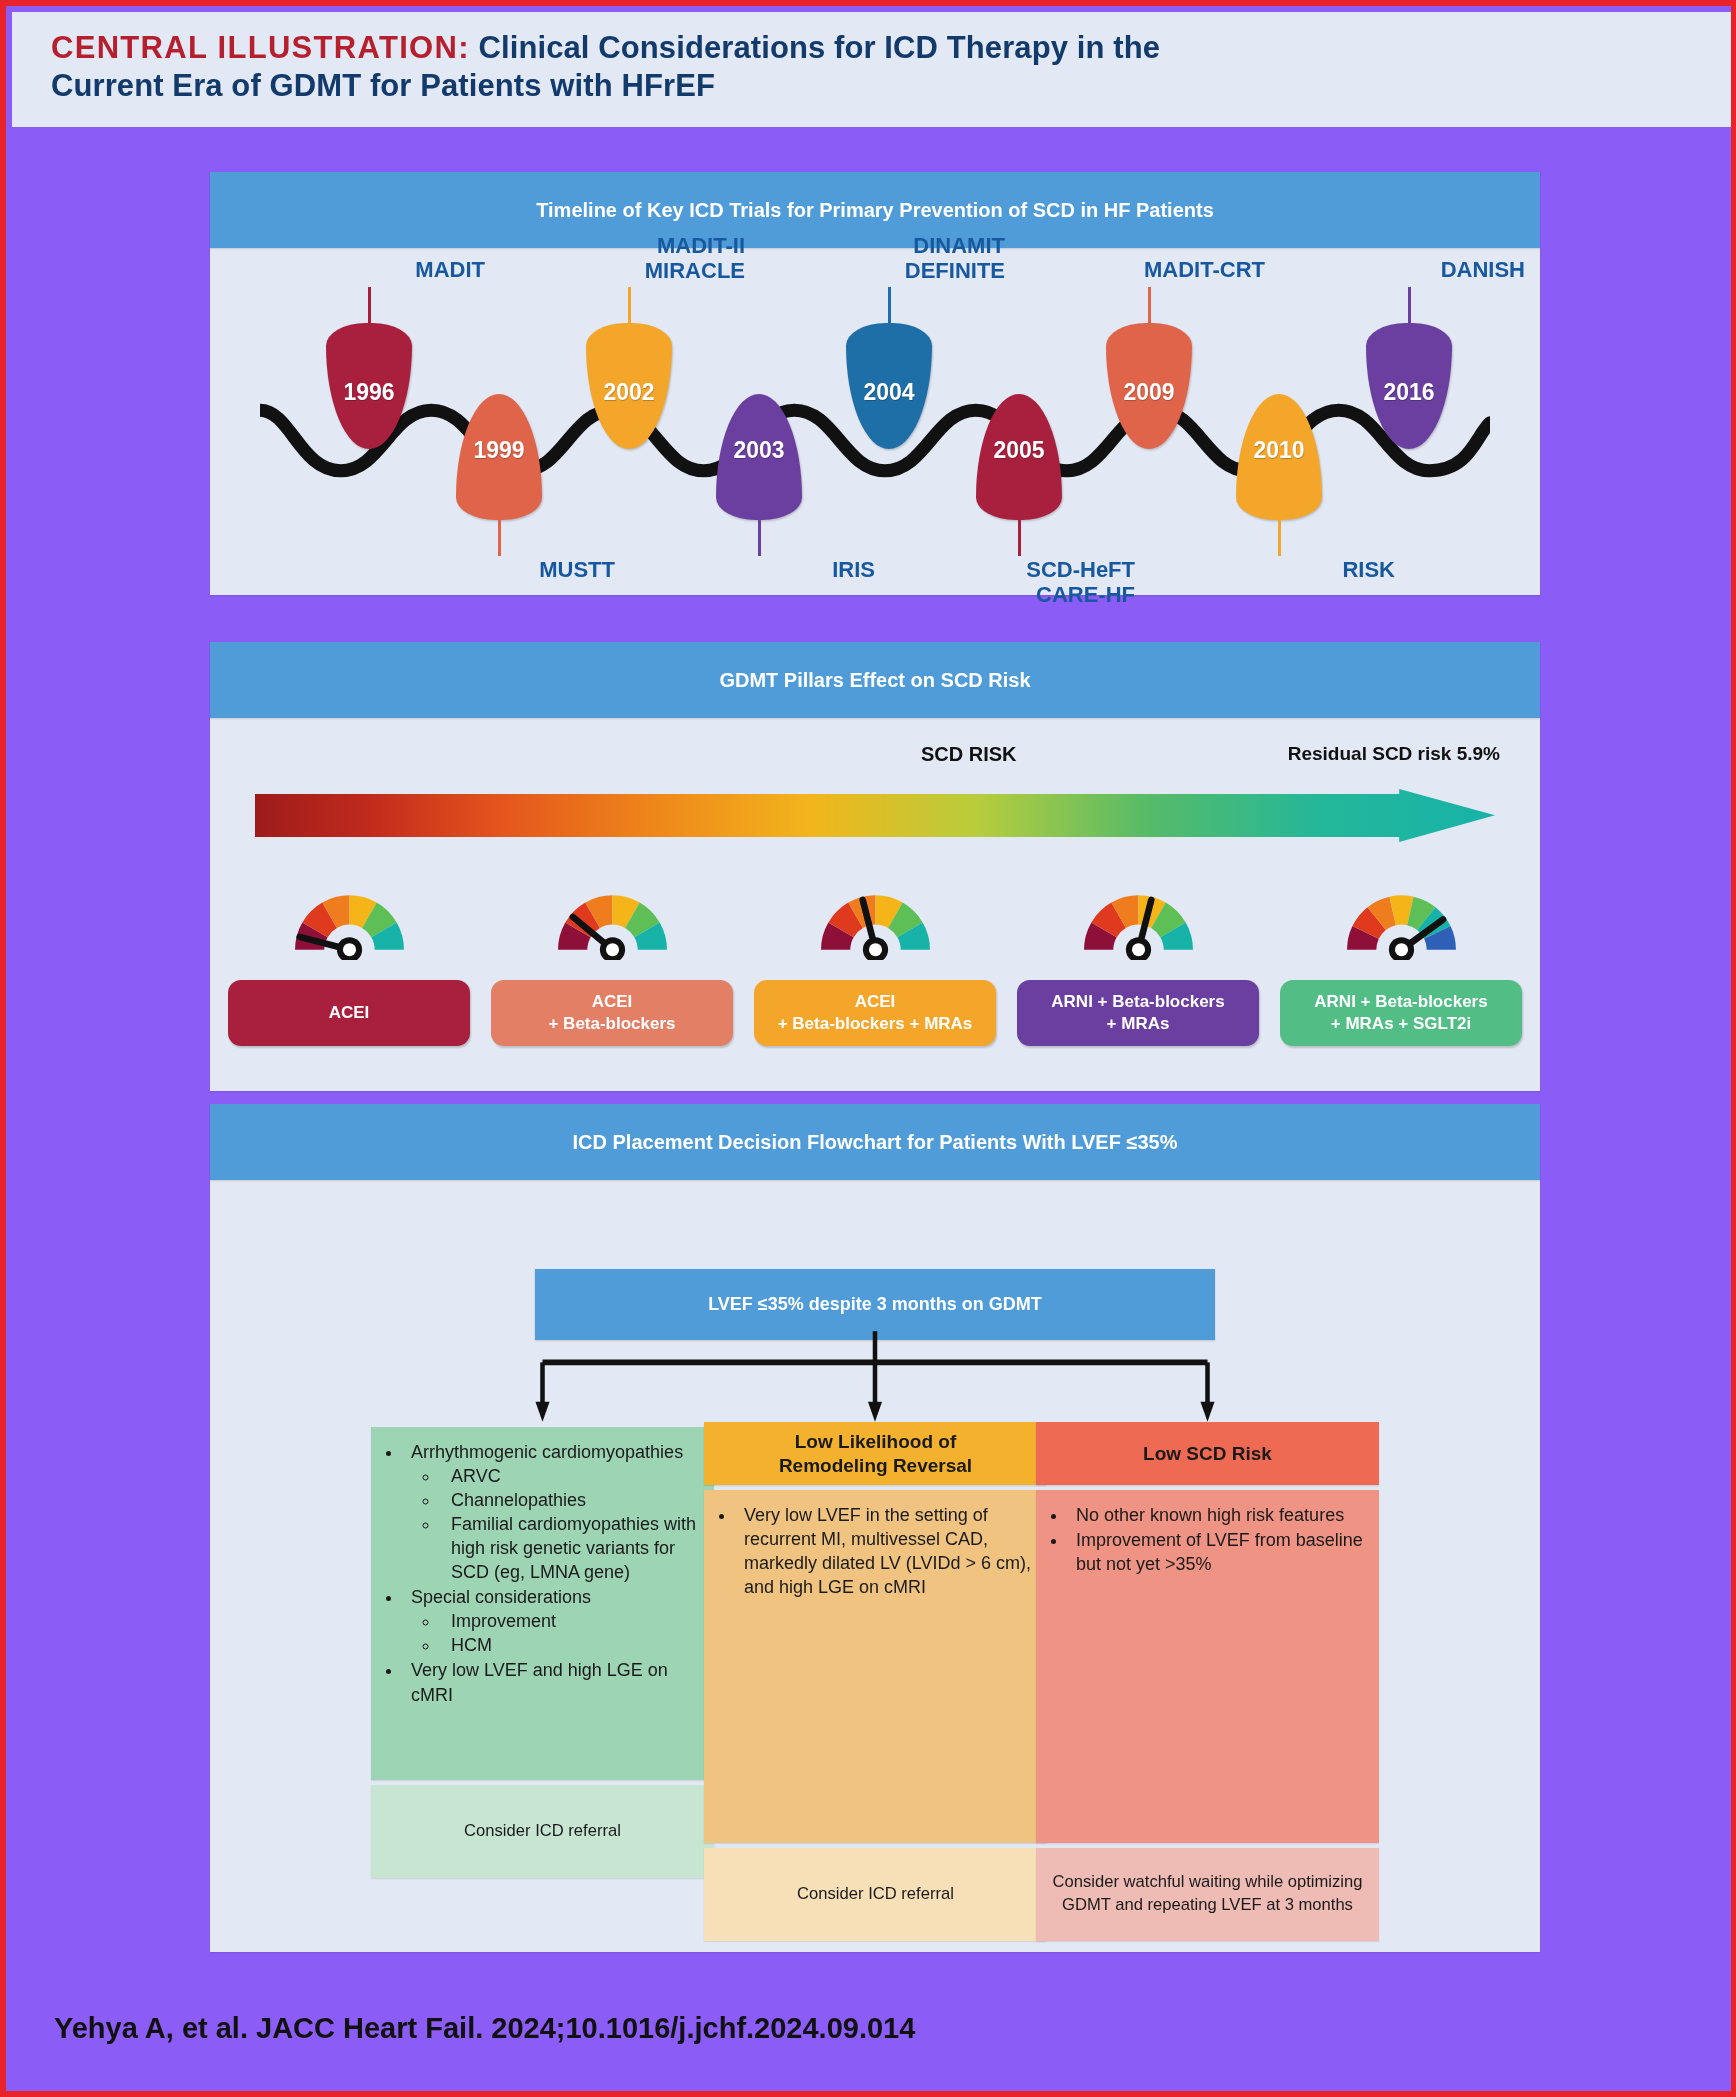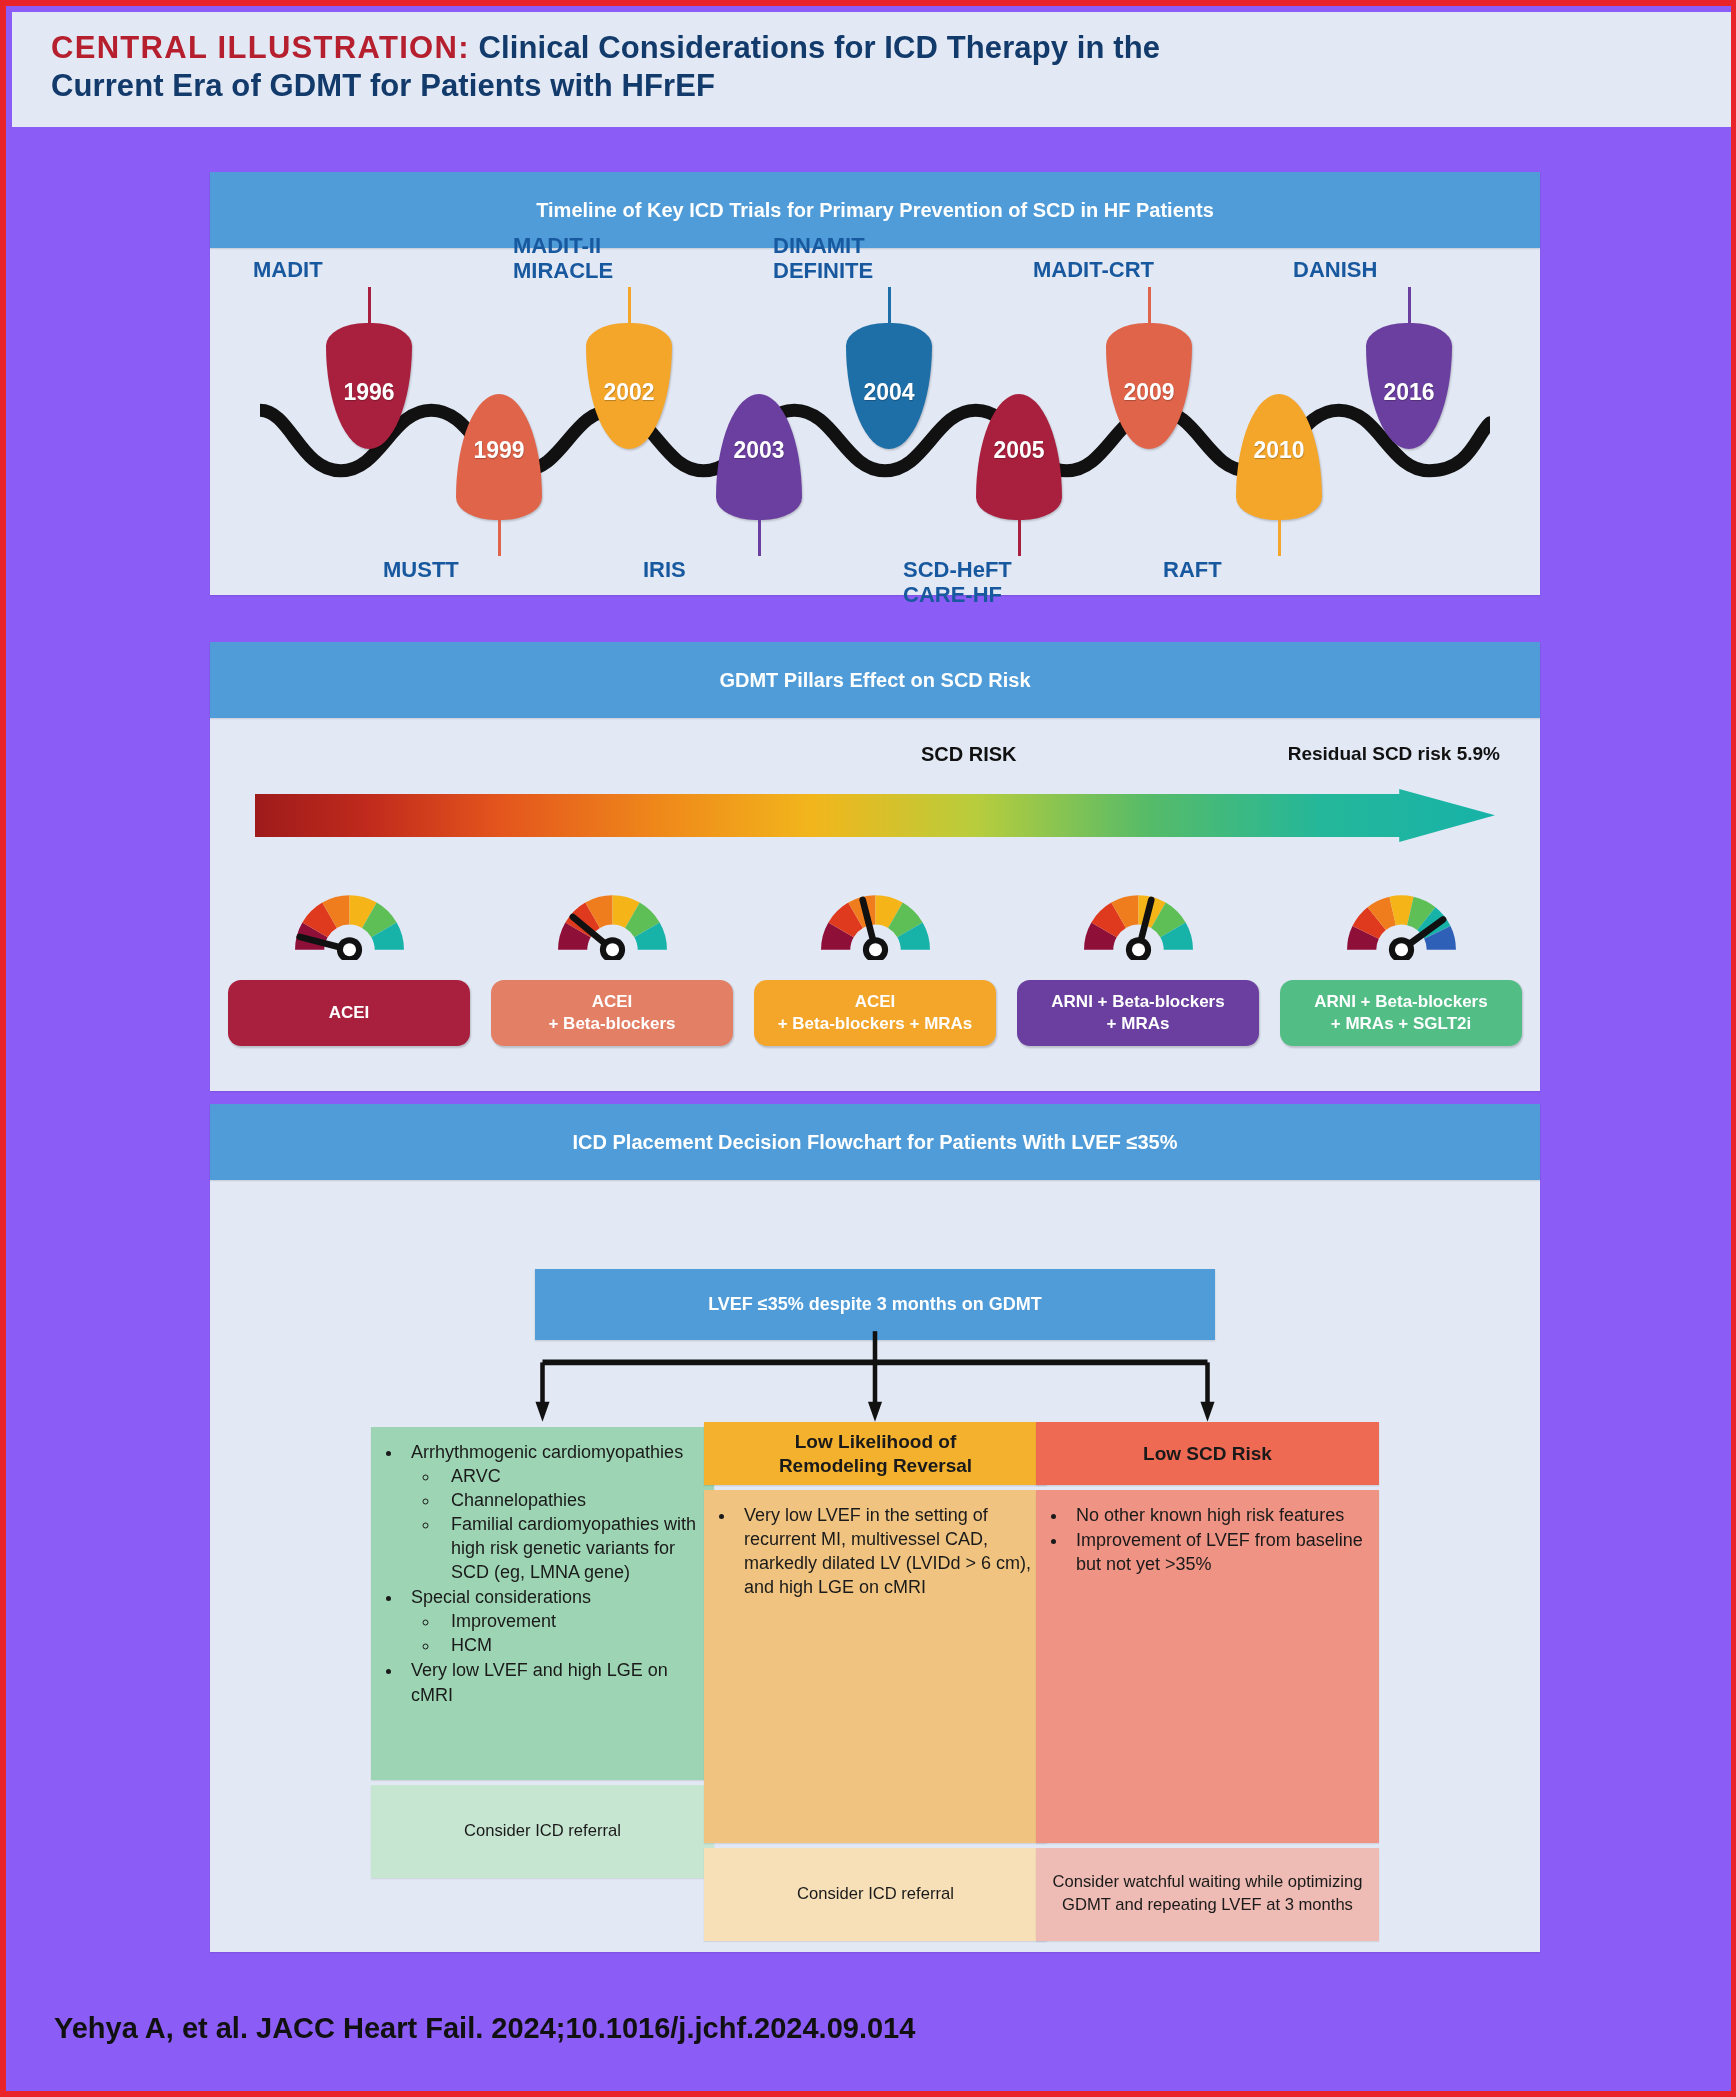--- a/index.html
+++ b/index.html
@@ -49,21 +49,21 @@
     box-shadow:1px 1.5px 2px rgba(0,0,0,.18);
   }
   .tl-shape.down{border-radius:50% 50% 46% 46% / 82% 82% 18% 18%;}
   .tl-year{
     position:absolute;left:0;width:86px;text-align:center;
     color:#ffffff;font-size:23px;font-weight:600;
     text-shadow:0.5px 0.5px 1px rgba(0,0,0,.25);
   }
   .tl-stem{position:absolute;width:2.5px;}
   .tl-name{
-    position:absolute;text-align:left;color:#17589e;
+    position:absolute;text-align:right;color:#17589e;
     font-size:22px;font-weight:bold;line-height:1.15;white-space:nowrap;
   }
   #wave{position:absolute;left:50px;top:127px;width:1230px;height:131px;}
 
   
   #panel2{left:204px;top:636px;width:1330px;height:449px;}
   #panel2 .panel-head{position:absolute;left:0;top:0;width:100%;height:76px;}
   #gdmt-stage{position:absolute;left:0;top:76px;width:1330px;height:373px;}
 
   #scd-risk-label{
@@ -194,21 +194,21 @@
             <div class="tl-shape" style="background: rgb(224, 100, 73);"></div>
             <div class="tl-year" style="top: 56px;">2009</div>
           </div>
           <div class="tl-stem" style="background: rgb(224, 100, 73); left: 938px; top: 39px; height: 36px;"></div>
           <div class="tl-name" style="left: 823px; width: 232px; top: 9px;">MADIT-CRT</div>
           <div class="tl-marker" style="left: 1026px; top: 146px;">
             <div class="tl-shape down" style="background: rgb(244, 166, 42);"></div>
             <div class="tl-year" style="top: 43px;">2010</div>
           </div>
           <div class="tl-stem" style="background: rgb(244, 166, 42); left: 1068px; top: 272px; height: 36px;"></div>
-          <div class="tl-name" style="left: 953px; width: 232px; top: 309px;">RAFT</div>
+          <div class="tl-name" style="left: 953px; width: 232px; top: 309px;">RISK</div>
           <div class="tl-marker" style="left: 1156px; top: 75px;">
             <div class="tl-shape" style="background: rgb(107, 63, 160);"></div>
             <div class="tl-year" style="top: 56px;">2016</div>
           </div>
           <div class="tl-stem" style="background: rgb(107, 63, 160); left: 1198px; top: 39px; height: 36px;"></div>
           <div class="tl-name" style="left: 1083px; width: 232px; top: 9px;">DANISH</div>
         </div>
     </div>
   </div>
 

